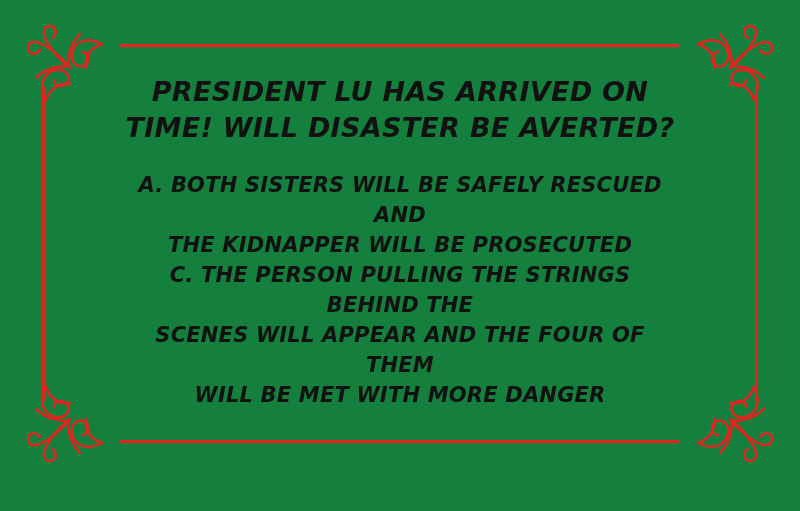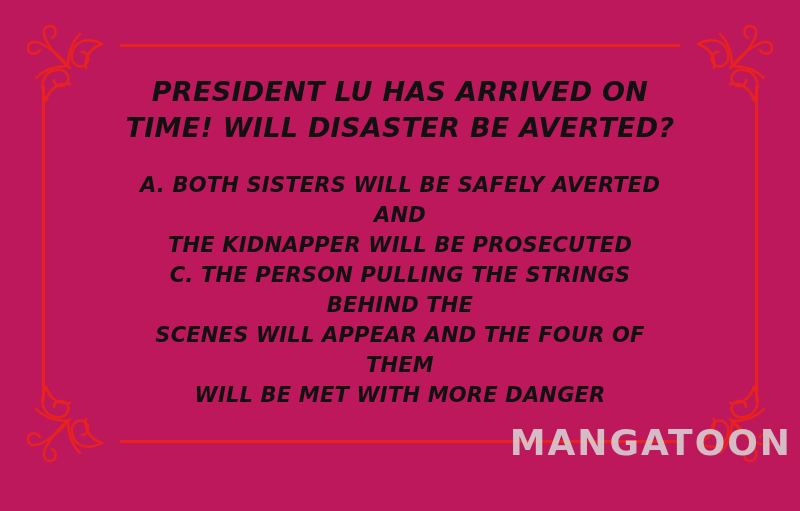--- a/index.html
+++ b/index.html
@@ -11,21 +11,21 @@
     width: 800px;
     height: 511px;
     overflow: hidden;
     font-family: "Liberation Sans", sans-serif;
   }
 
   #page {
     position: relative;
     width: 800px;
     height: 511px;
-    background: #be185d;
+    background: #15803d;
     text-decoration: underline;
   }
 
   
   .frame-line {
     position: absolute;
     background: #e8231f;
   }
   .frame-top {
     left: 120px;
@@ -168,23 +168,22 @@
       <path d="M54 54 C46 44, 38 36, 26 30 C18 26, 12 28, 12 34 C12 40, 20 42, 24 36"></path>
       <path d="M52 52 C40 52, 28 56, 20 64"></path>
       <path d="M52 52 C52 40, 56 28, 64 20"></path>
     </svg>
   </div>
 
   <div class="content">
     <h1 class="headline">PRESIDENT LU HAS ARRIVED ON
 TIME! WILL DISASTER BE AVERTED?</h1>
     <div class="options">
-      <p class="option">A. BOTH SISTERS WILL BE SAFELY AVERTED AND
+      <p class="option">A. BOTH SISTERS WILL BE SAFELY RESCUED AND
 THE KIDNAPPER WILL BE PROSECUTED</p>
       <p class="option">C. THE PERSON PULLING THE STRINGS BEHIND THE
 SCENES WILL APPEAR AND THE FOUR OF THEM
 WILL BE MET WITH MORE DANGER</p>
     </div>
   </div>
 
-  <div class="watermark">MANGATOON</div>
 
 </div>
 
 </body></html>

